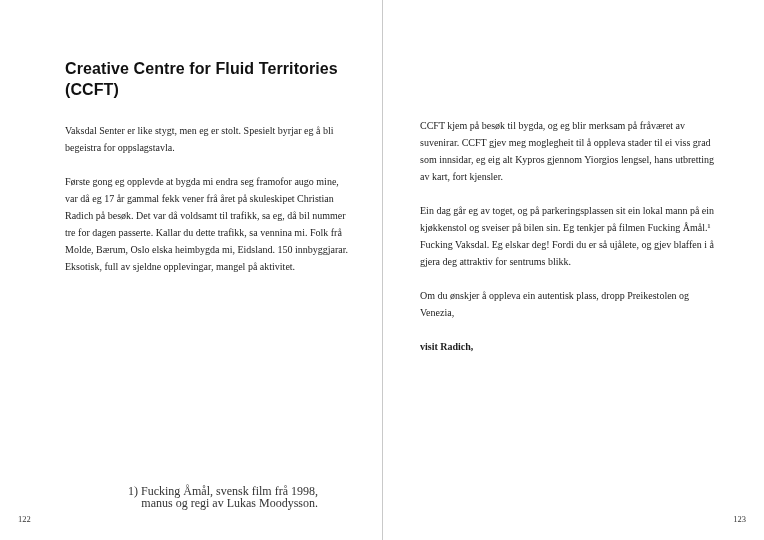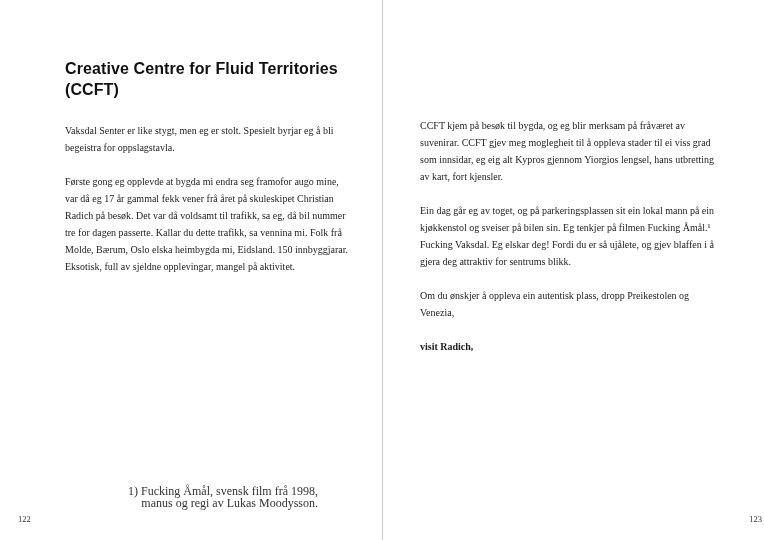--- a/index.html
+++ b/index.html
@@ -45,21 +45,21 @@
     line-height:11.5px;
     white-space:pre-line;
     color:#333333;
   }
   .pagenum {
     position:absolute;
     font-size:8.5px;
     color:#333333;
   }
   .pagenum-left  { left:18px;  top:514px; }
-  .pagenum-right { right:2px; top:514px; }
+  .pagenum-right { right:18px; top:514px; }
 </style>
 </head>
 <body>
 
 <div class="spread">
 
   <div class="col col-left">
     <h1 class="heading">Creative Centre for Fluid Territories
 (CCFT)</h1>
     <p class="body-par">Vaksdal Senter er like stygt, men eg er stolt. Spesielt byrjar eg å bli begeistra for oppslagstavla.</p>

